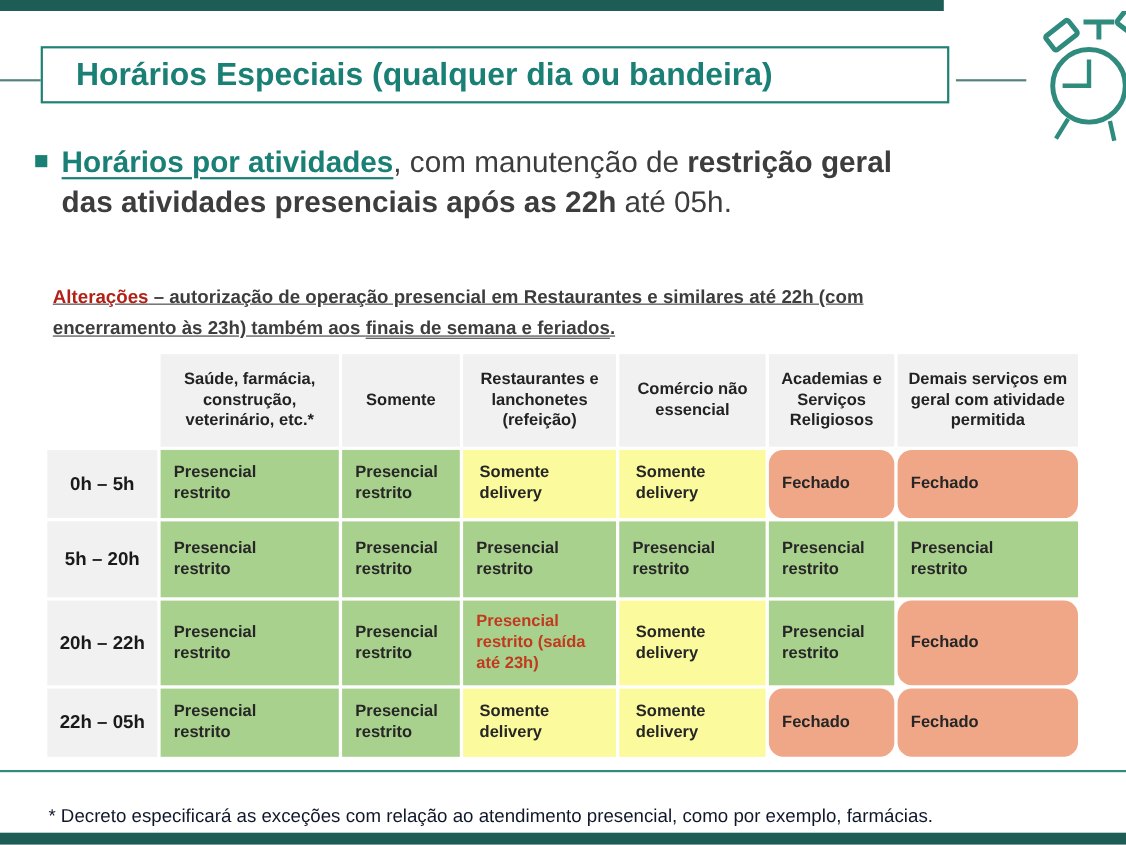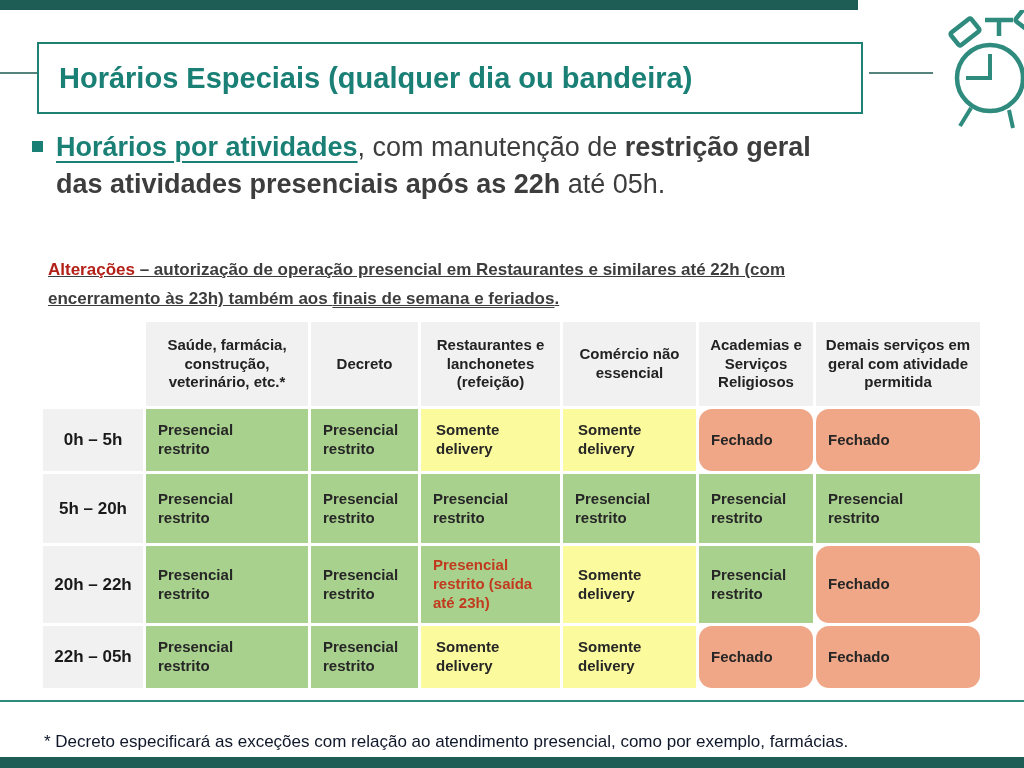--- a/index.html
+++ b/index.html
@@ -9,23 +9,23 @@
   }
   
   .top-bar{position:absolute; left:0; top:0; width:858px; height:10px; background:var(--teal-bar,#1e5c56);}
   .bottom-bar{position:absolute; left:0; top:757px; width:1024px; height:11px; background:var(--teal-bar,#1e5c56);}
   .rule-bottom{position:absolute; left:0; top:700px; width:1024px; height:2px; background:var(--teal-rule,#2f8a80);}
   .connector{position:absolute; height:2px; background:var(--teal-line,#53837c);}
   .connector-left{left:0; top:72px; width:38px;}
   .connector-right{left:869px; top:72px; width:64px;}
   
   .title-box{
-    position:absolute; left:37px; top:42px; width:826px; height:72px;
+    position:absolute; left:37px; top:42px; width:826px; height:52px;
     border:2px solid var(--teal-border,#1f8074); background:#fff;
-    display:flex; align-items:center; padding-left:20px; box-sizing:border-box;
+    display:flex; align-items:center; padding-left:30px; box-sizing:border-box;
   }
   .title-box h1{
     margin:0; font-size:29px; font-weight:bold; color:var(--teal-text,#1a8076); letter-spacing:0;
   }
   .clock{position:absolute; left:933px; top:10px;}
   
   .bullet-row{position:absolute; left:32px; top:129px; width:950px; display:flex;}
   .bullet-marker{flex:0 0 auto; width:11px; height:11px; background:var(--teal-text,#1a8076); margin-top:12px; margin-right:13px;}
   .bullet-text{
     font-size:27px; line-height:37px; color:var(--body-text,#3d3d3d); white-space:pre-wrap;
@@ -102,21 +102,21 @@
   <div class="bullet-row">
     <span class="bullet-marker"></span>
     <p class="bullet-text" style="margin:0"><span class="lead">Horários por atividades</span><span>, com manutenção de </span><span class="b">restrição geral</span><br><span class="b">das atividades presenciais após as 22h</span><span> até 05h.</span></p>
   </div>
 
   <p class="note"><span class="red">Alterações</span><span> – autorização de operação presencial em Restaurantes e similares até 22h (com</span><br><span>encerramento às 23h) também aos </span><span class="u">finais de semana e feriados</span><span>.</span></p>
 
   <div class="table-grid" id="schedule-table">
       <div class="hcell corner"></div>
       <div class="hcell">Saúde, farmácia, construção, veterinário, etc.*</div>
-      <div class="hcell">Decreto</div>
+      <div class="hcell">Somente</div>
       <div class="hcell">Restaurantes e lanchonetes (refeição)</div>
       <div class="hcell">Comércio não essencial</div>
       <div class="hcell">Academias e Serviços Religiosos</div>
       <div class="hcell">Demais serviços em geral com atividade permitida</div>
       <div class="rlabel">0h – 5h</div>
       <div class="cell c-green">
         <span class="txt">Presencial restrito</span>
       </div>
       <div class="cell c-green">
         <span class="txt">Presencial restrito</span>

